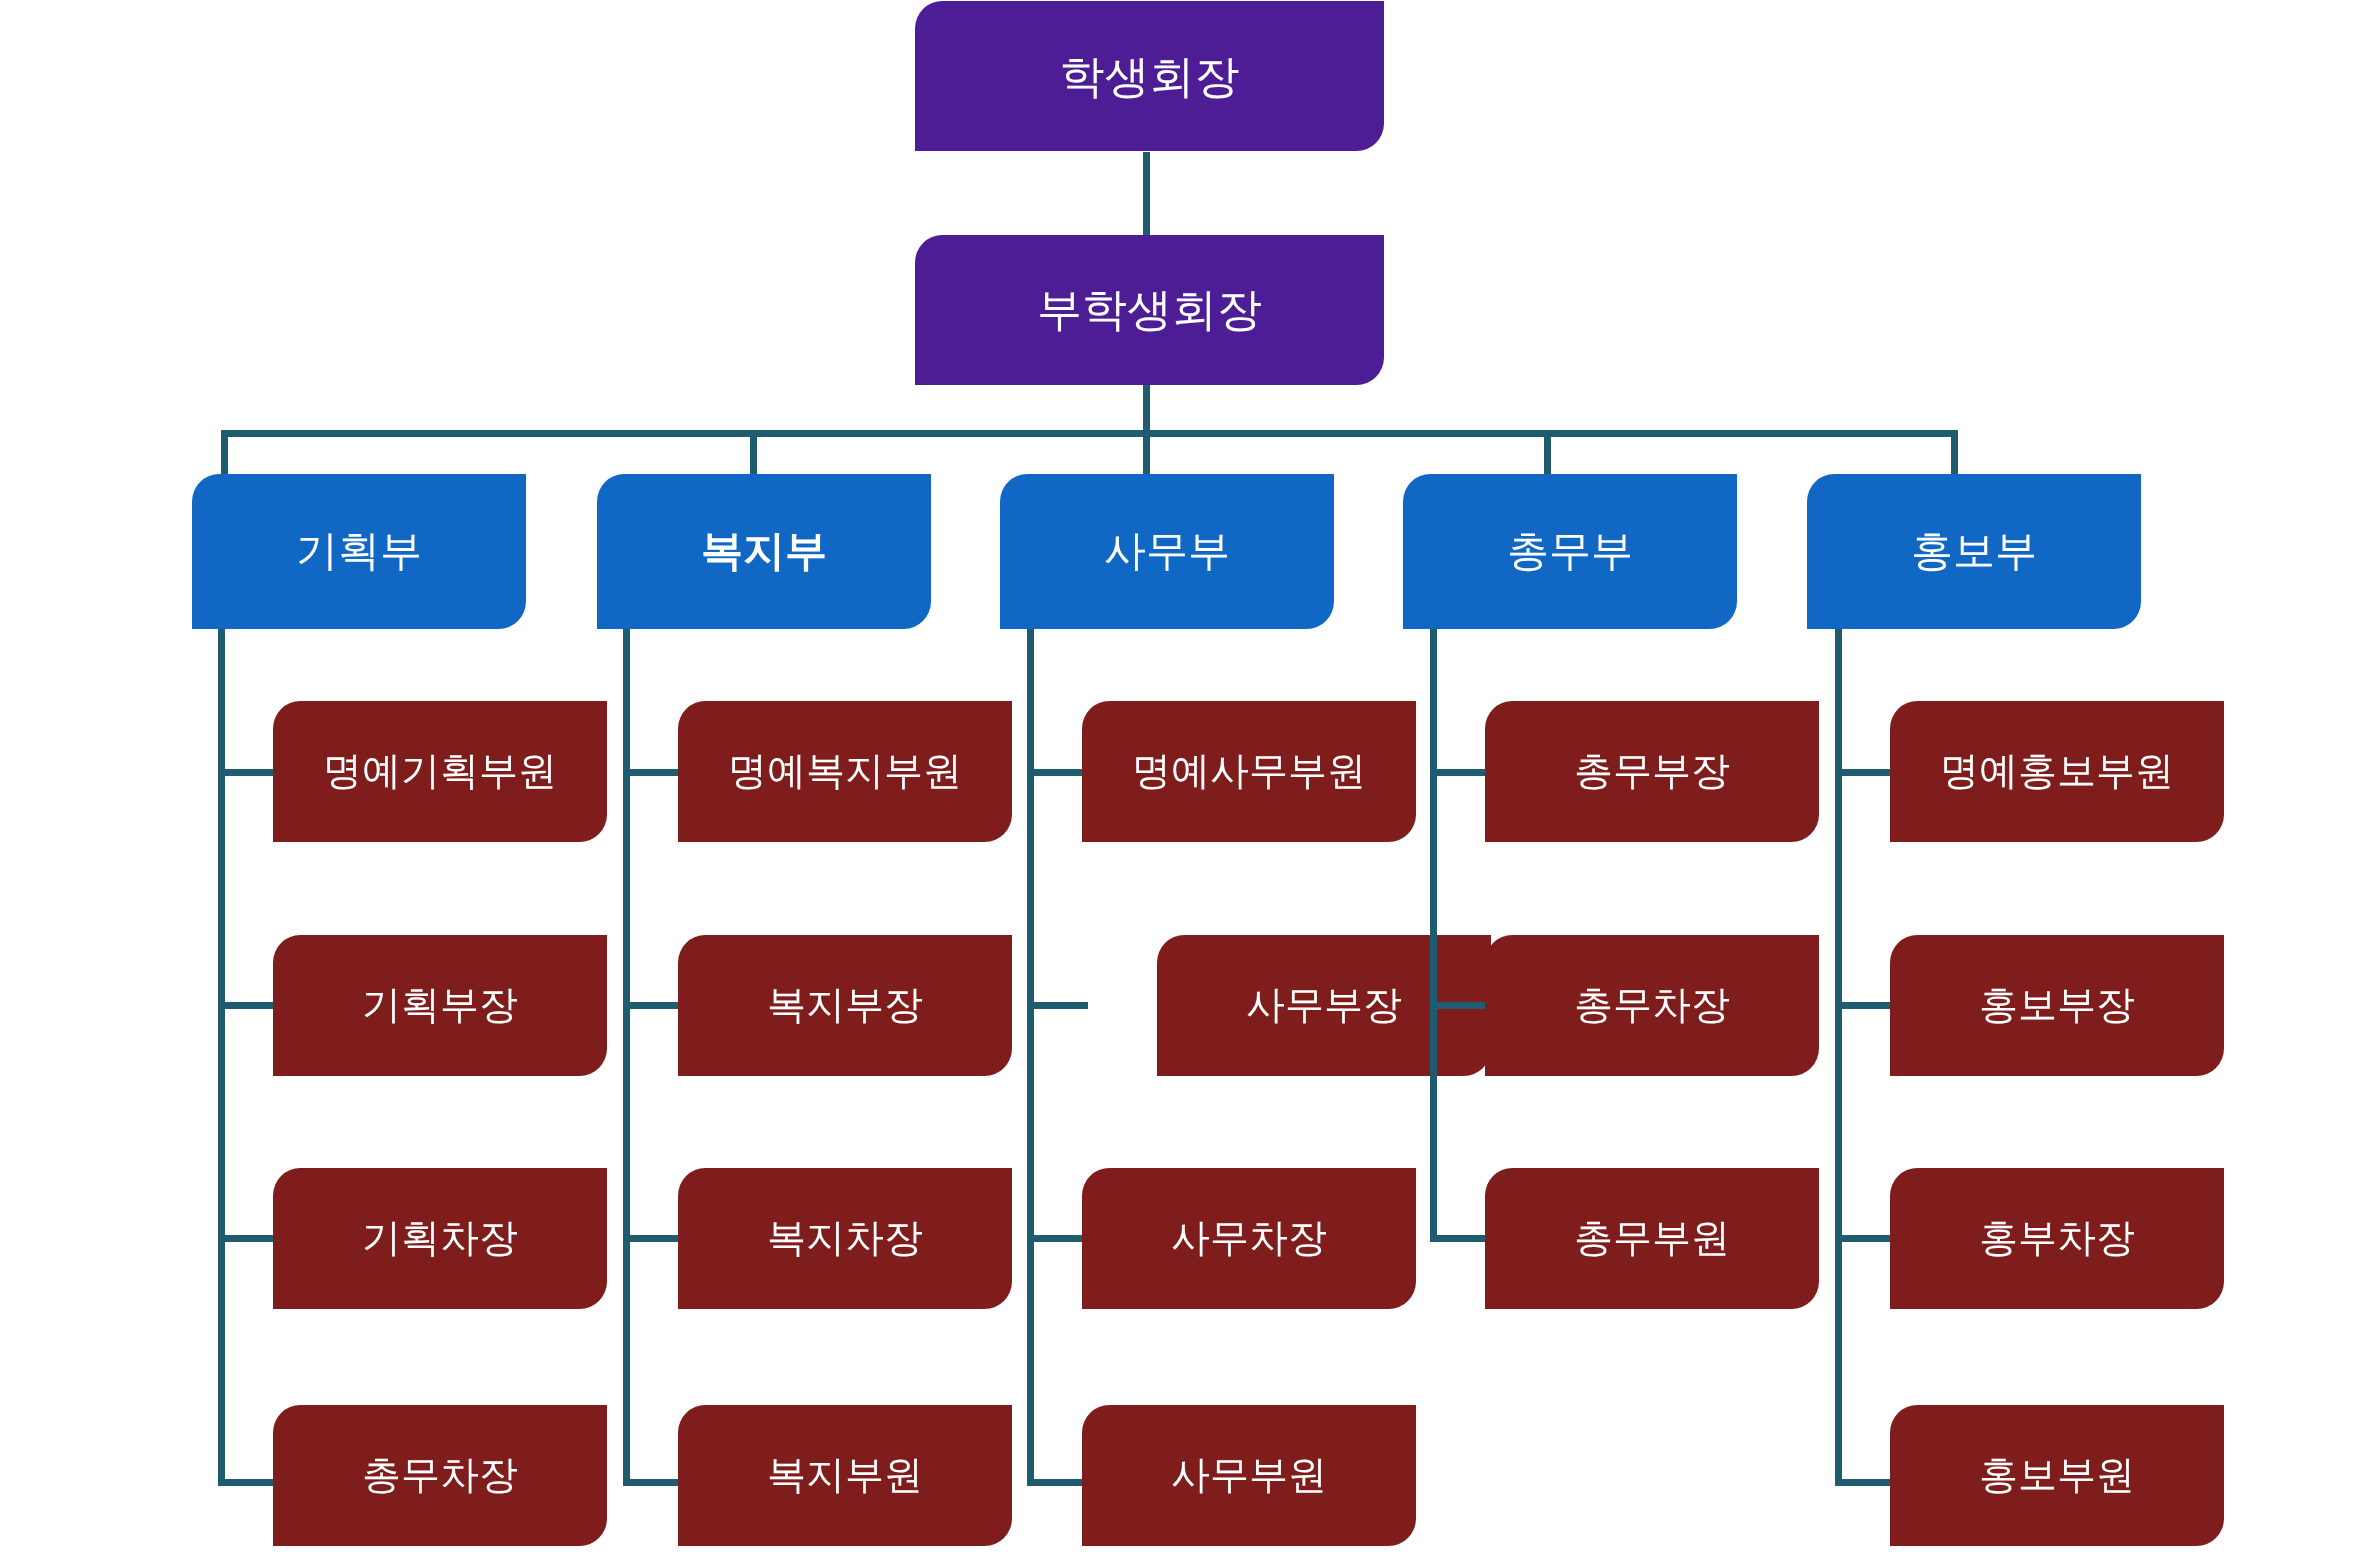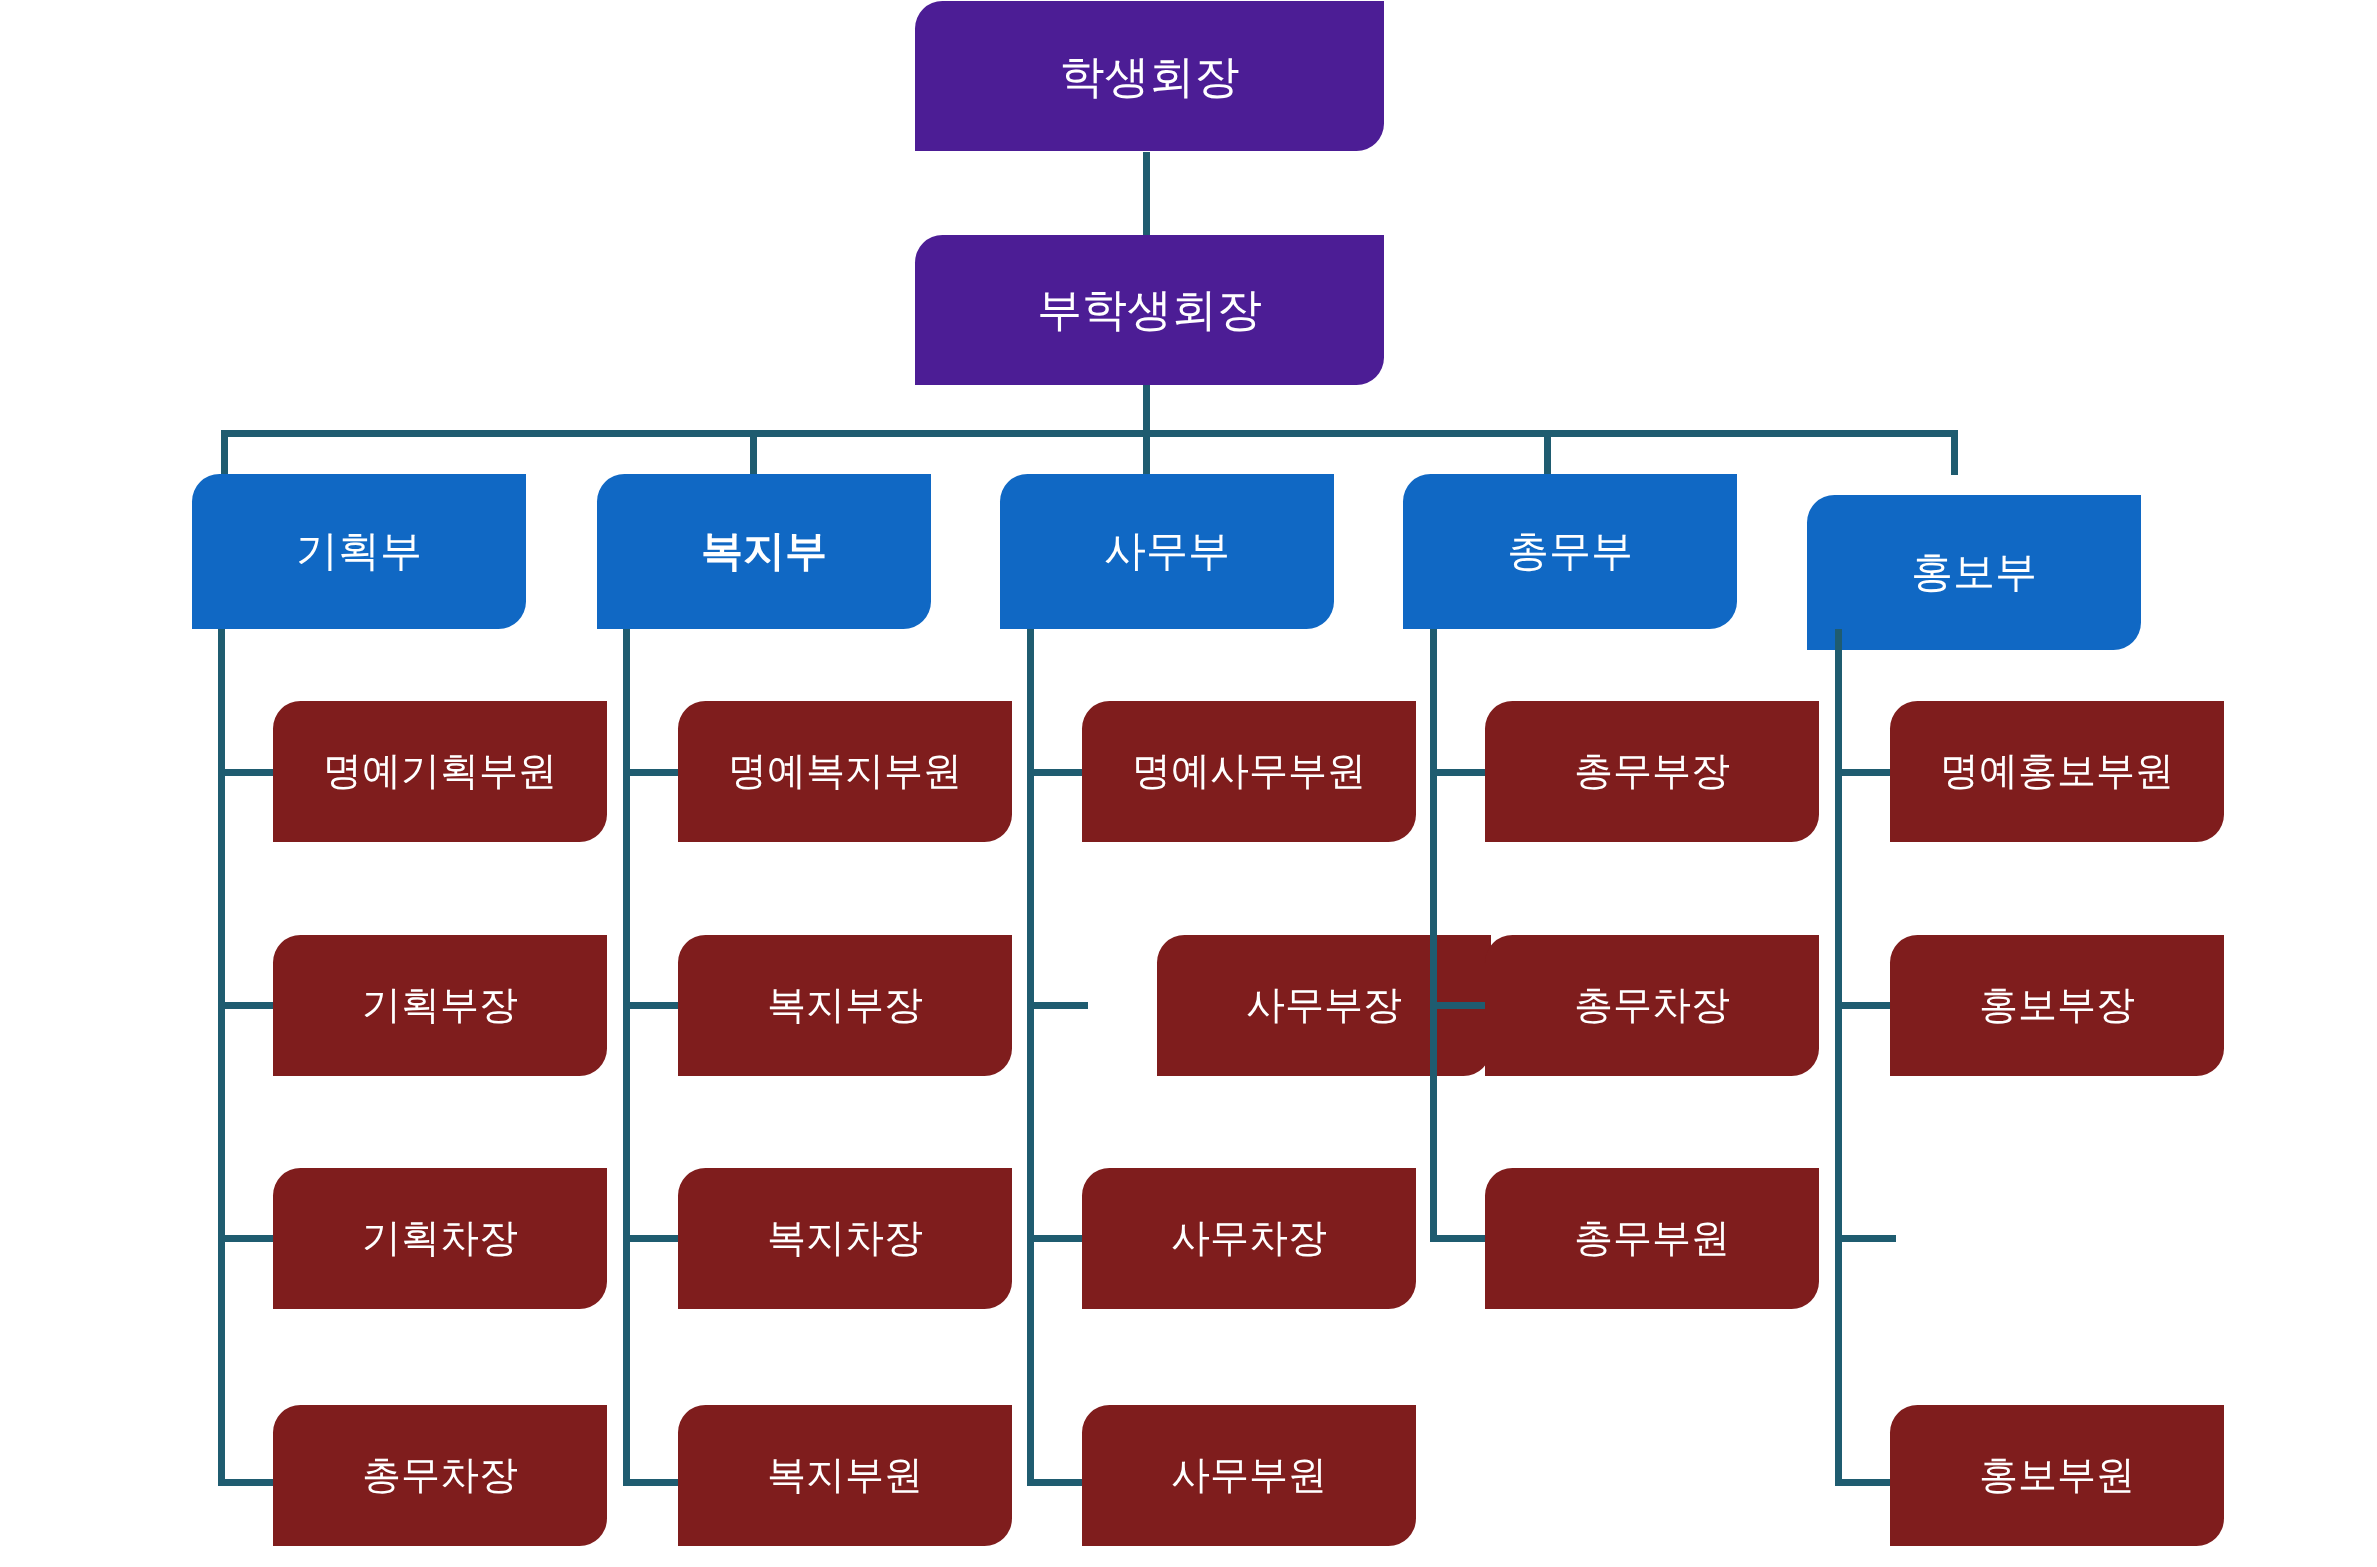--- a/index.html
+++ b/index.html
@@ -56,21 +56,21 @@
   </div>
   <div class="node dept" style="left:597px;top:474px;width:334px;height:155px;font-weight:bold;">
     <span>복지부</span>
   </div>
   <div class="node dept" style="left:1000px;top:474px;width:334px;height:155px;">
     <span>사무부</span>
   </div>
   <div class="node dept" style="left:1403px;top:474px;width:334px;height:155px;">
     <span>총무부</span>
   </div>
-  <div class="node dept" style="left:1807px;top:474px;width:334px;height:155px;margin-top:21px;">
+  <div class="node dept" style="left:1807px;top:474px;width:334px;height:155px;">
     <span>홍보부</span>
   </div>
 
   <div class="conn vline" style="left:218px;top:629px;width:6.5px;height:857px;"></div>
   <div class="conn hline" style="left:218px;top:769px;width:61px;height:6.5px;"></div>
   <div class="conn hline" style="left:218px;top:1002px;width:61px;height:6.5px;"></div>
   <div class="conn hline" style="left:218px;top:1235px;width:61px;height:6.5px;"></div>
   <div class="conn hline" style="left:218px;top:1479px;width:61px;height:6.5px;"></div>
 
   <div class="node leaf" style="left:273px;top:701px;width:334px;height:141px;">
@@ -144,18 +144,21 @@
   <div class="conn hline" style="left:1835px;top:1002px;width:61px;height:6.5px;"></div>
   <div class="conn hline" style="left:1835px;top:1235px;width:61px;height:6.5px;"></div>
   <div class="conn hline" style="left:1835px;top:1479px;width:61px;height:6.5px;"></div>
 
   <div class="node leaf" style="left:1890px;top:701px;width:334px;height:141px;">
     <span>명예홍보부원</span>
   </div>
   <div class="node leaf" style="left:1890px;top:935px;width:334px;height:141px;">
     <span>홍보부장</span>
   </div>
+  <div class="node leaf" style="left:1890px;top:1168px;width:334px;height:141px;">
+    <span>홍부차장</span>
+  </div>
   <div class="node leaf" style="left:1890px;top:1405px;width:334px;height:141px;">
     <span>홍보부원</span>
   </div>
 
 </div>
 
 
 </body></html>

